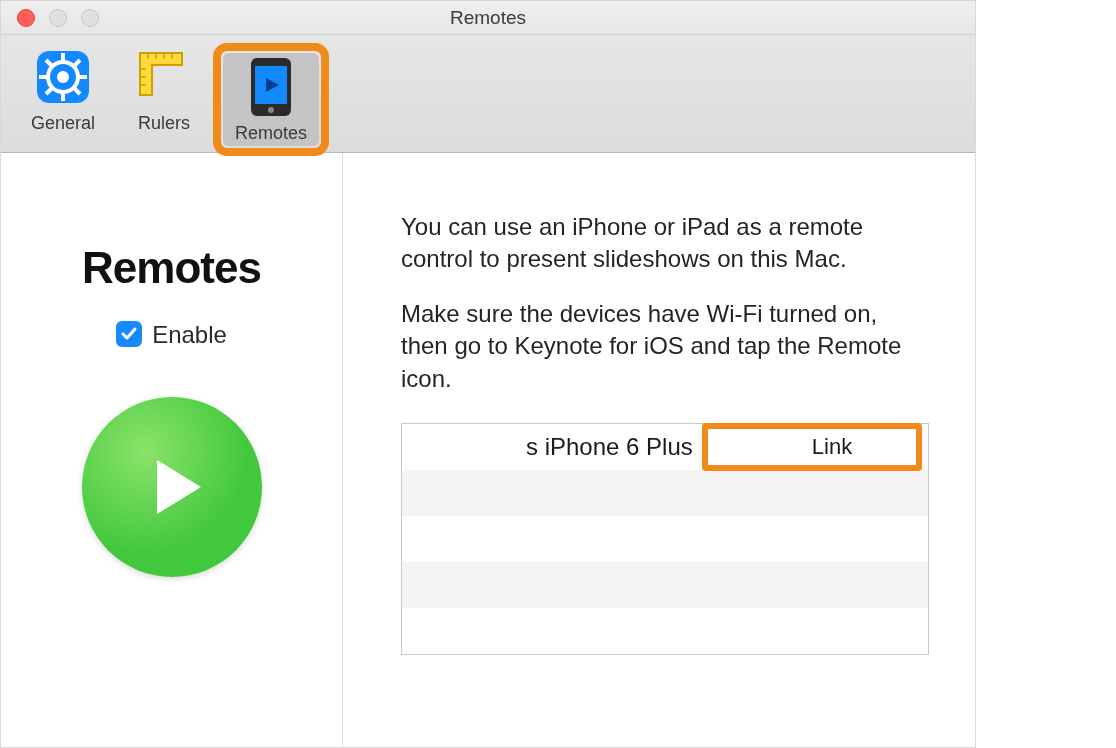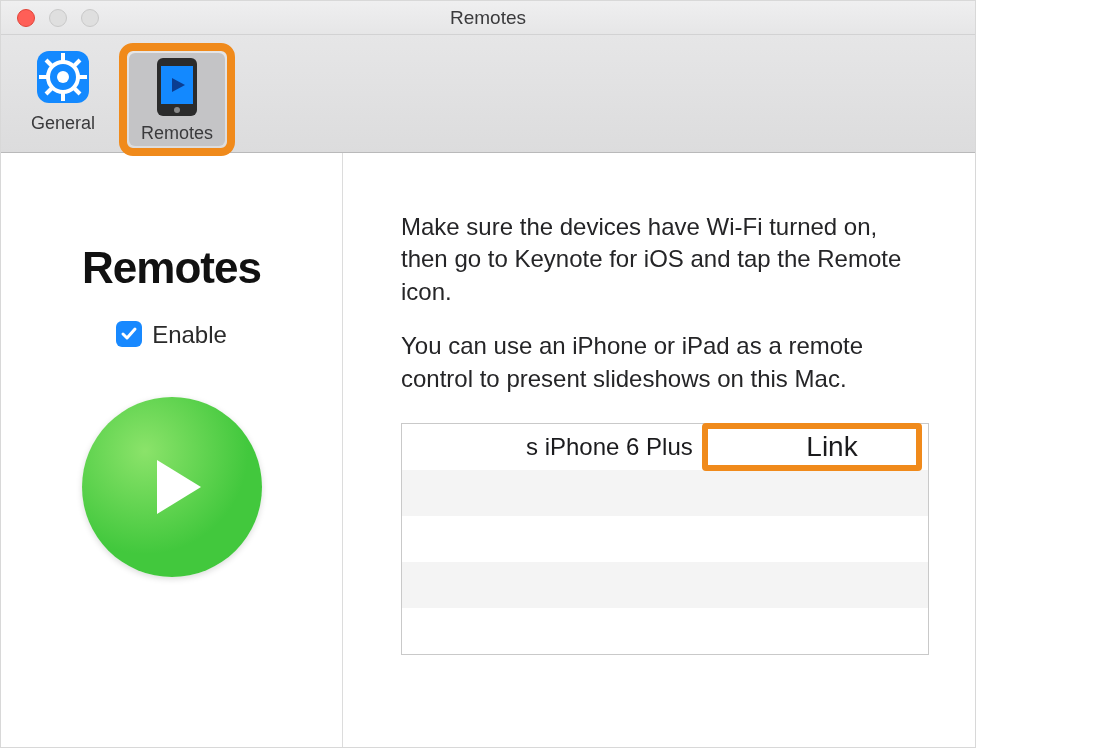--- a/index.html
+++ b/index.html
@@ -28,21 +28,21 @@
   .enable-row span { font-size: 24px; color:#2a2a2a;}
   .play-circle { margin-top: 48px; width:180px; height:180px; border-radius:50%; background: radial-gradient(circle at 35% 30%, #8be36a, #42c83d 60%); display:flex; align-items:center; justify-content:center; box-shadow: 0 2px 6px rgba(0,0,0,.15);}
   .main { flex:1; padding: 58px 46px 0 58px; }
   .main p { font-size: 24px; color:#252527; line-height: 1.35; margin-bottom: 22px;}
   .device-list { margin-top: 28px; border:1px solid #c9c9c9; }
   .device-row { height:46px; display:flex; align-items:center; padding: 0 6px 0 24px;}
   .device-row:nth-child(odd){ background:#ffffff;}
   .device-row:nth-child(even){ background:#f4f4f4;}
   .device-row .name { font-size: 24px; color:#1b1b1d; flex:0 0 auto; margin-left: 100px;}
   .device-row .spacer { flex:1;}
-  .link-btn { width: 208px; height: 36px; background:#fff; border:1px solid #fff; font-size:28px; color:#1b1b1d; display:flex; align-items:center; justify-content:center; cursor:pointer;padding-left:40px;}
+  .link-btn { width: 208px; height: 36px; background:#fff; border:1px solid #fff; font-size:22px; color:#1b1b1d; display:flex; align-items:center; justify-content:center; cursor:pointer;padding-left:40px;}
   .link-highlight { border: 6px solid #f08a1b; border-radius:4px; padding:0; display:inline-flex;}
 </style>
 </head>
 <body>
 
 <div class="window">
 
   <div class="titlebar">
     <div class="traffic">
       <div class="dot red"></div>
@@ -69,20 +69,37 @@
             <line x1="47" y1="13" x2="41" y2="19"></line>
               <line x1="19" y1="41" x2="13" y2="47"></line>
           </g>
           <circle cx="30" cy="30" r="6" fill="#fff"></circle>
         </svg>
       </div>
       <div class="label">General</div>
     </div>
 
 
+    <div class="tool-item" style="width:90px">
+      <div class="icon-wrap">
+        <svg width="60" height="60" viewBox="0 0 60 60">
+          <polygon points="6,6 48,6 48,18 18,18 18,48 6,48" fill="#ffd83b" stroke="#caa100" stroke-width="2"></polygon>
+          <g stroke="#caa100" stroke-width="1.5">
+            <line x1="14" y1="6" x2="14" y2="12"></line>
+              <line x1="22" y1="6" x2="22" y2="12"></line>
+            <line x1="30" y1="6" x2="30" y2="12"></line>
+              <line x1="38" y1="6" x2="38" y2="12"></line>
+            <line x1="6" y1="22" x2="12" y2="22"></line>
+              <line x1="6" y1="30" x2="12" y2="30"></line>
+            <line x1="6" y1="38" x2="12" y2="38"></line>
+          </g>
+        </svg>
+      </div>
+      <div class="label">Rulers</div>
+    </div>
 
     <div class="highlight-box">
       <div class="tool-item selected" style="width:96px">
         <div class="icon-wrap">
           <svg width="44" height="62" viewBox="0 0 44 62">
             <rect x="2" y="2" width="40" height="58" rx="6" fill="#2b2b2b"></rect>
             <rect x="6" y="10" width="32" height="38" fill="#1389ff"></rect>
             <polygon points="17,22 17,36 30,29" fill="#0b3d91"></polygon>
             <circle cx="22" cy="54" r="3" fill="#888"></circle>
           </svg>
@@ -105,22 +122,22 @@
         <span>Enable</span>
       </div>
       <div class="play-circle">
         <svg width="90" height="90" viewBox="0 0 90 90">
           <polygon points="30,18 30,72 74,45" fill="#ffffff"></polygon>
         </svg>
       </div>
     </div>
 
     <div class="main">
+      <p>You can use an iPhone or iPad as a remote control to present slideshows on this Mac.</p>
       <p>Make sure the devices have Wi-Fi turned on, then go to Keynote for iOS and tap the Remote icon.</p>
-      <p>You can use an iPhone or iPad as a remote control to present slideshows on this Mac.</p>
 
       <div class="device-list">
         <div class="device-row">
           <div class="name">s iPhone 6 Plus</div>
           <div class="spacer"></div>
           <div class="link-highlight">
             <div class="link-btn">Link</div>
           </div>
         </div>
         <div class="device-row"></div>

